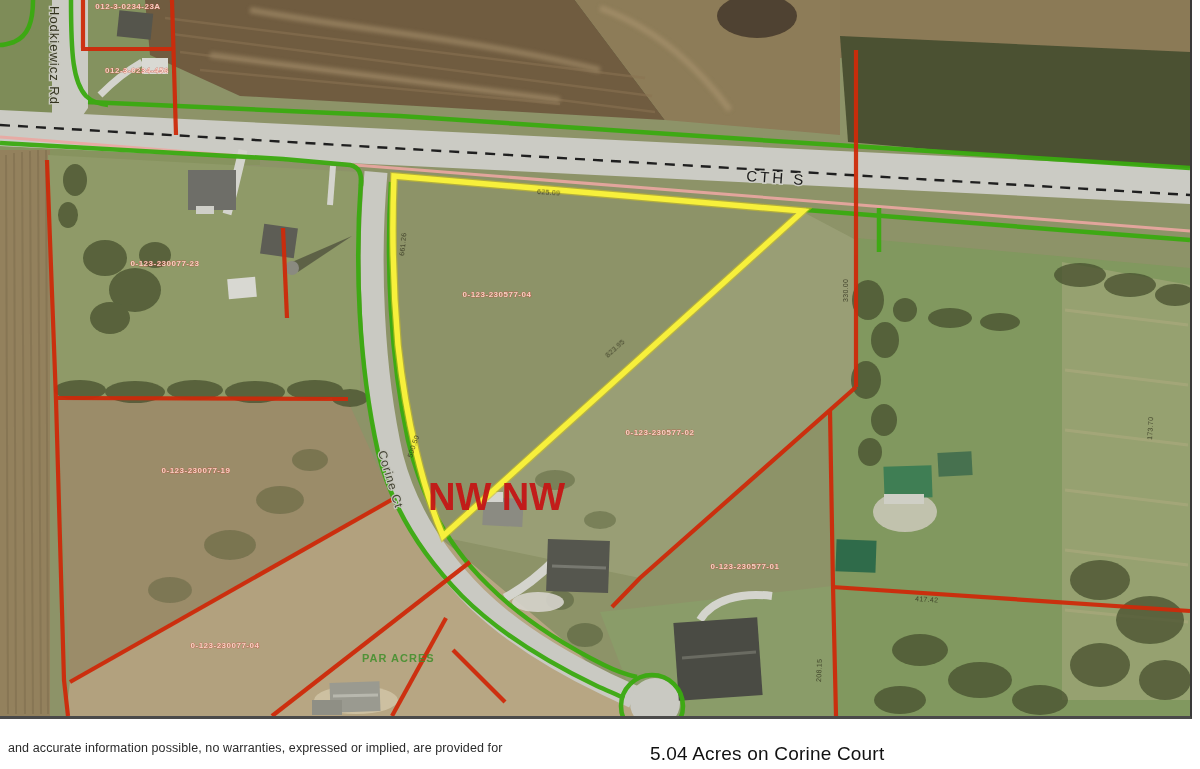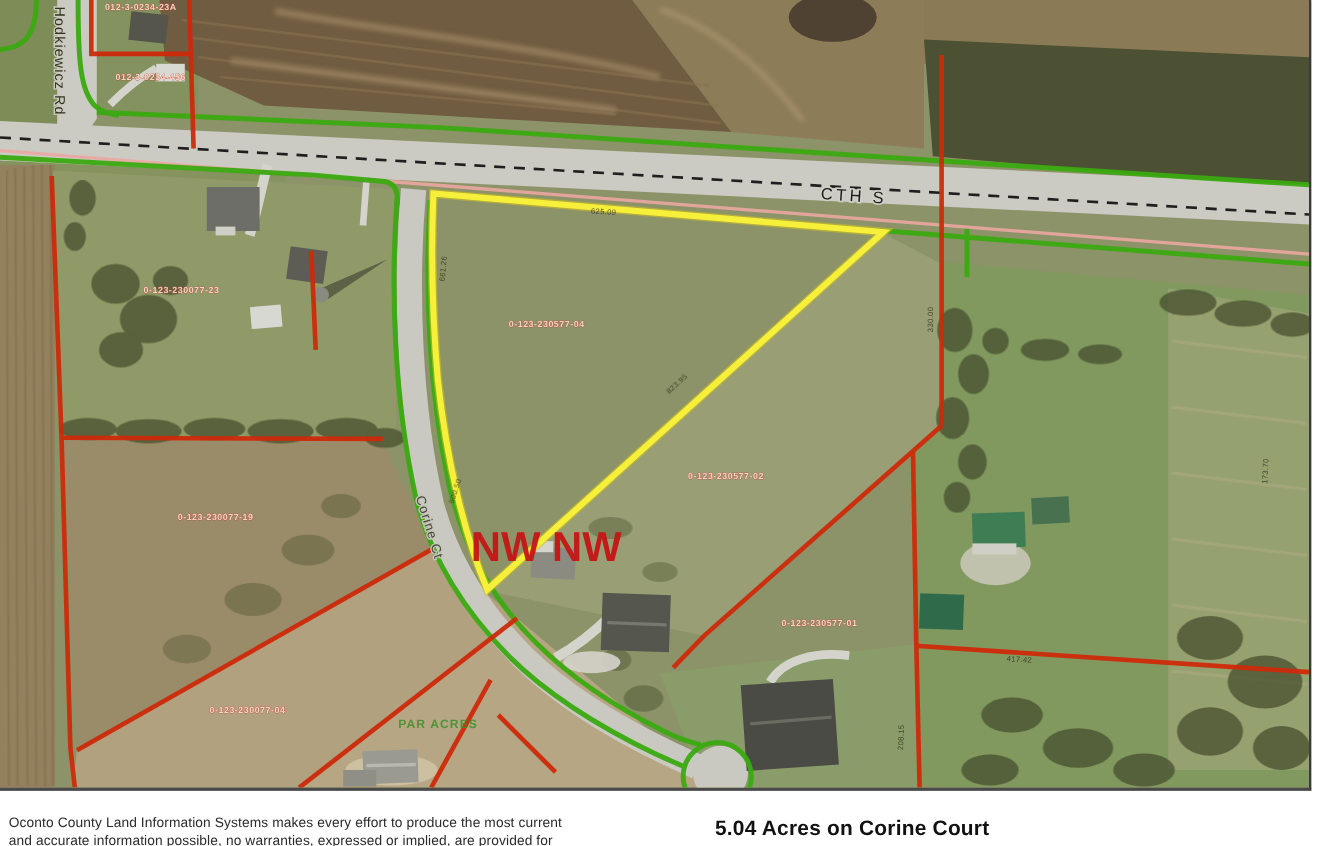--- a/index.html
+++ b/index.html
@@ -20,21 +20,21 @@
   .dim{font-size:7px;fill:#2f2f1c;opacity:.8;letter-spacing:.3px;}
   #footer{
     position:absolute;left:0;top:719px;width:1200px;height:50px;background:#fff;
   }
   #disclaimer{
     position:absolute;left:8px;top:21px;width:560px;
     font-size:12.5px;line-height:16px;color:#2b2b2b;letter-spacing:.1px;
   }
   #map-title{
     position:absolute;left:650px;top:24px;
-    font-size:19px;font-weight:bold;color:#111;letter-spacing:.2px;
+    font-size:19px;font-weight:normal;color:#111;letter-spacing:.2px;
   }
 </style>
 </head>
 <body>
 
 <div id="map-frame">
 <svg width="1190" height="716" viewBox="0 0 1190 716">
   <defs>
     <filter id="soft">
           <feGaussianBlur stdDeviation="0.7"></feGaussianBlur>
@@ -265,17 +265,16 @@
       <text class="dim" transform="translate(1152,440) rotate(-87)">173.70</text>
       <text class="dim" transform="translate(915,601) rotate(4)">417.42</text>
       <text class="dim" transform="translate(821,682) rotate(-88)">208.15</text>
     </g>
   </g>
 </svg>
 </div>
 
 <div id="footer">
   <div id="disclaimer">
-    <div>Oconto County Land Information Systems makes every effort to produce the most current</div>
     <div>and accurate information possible, no warranties, expressed or implied, are provided for</div>
   </div>
   <div id="map-title">5.04 Acres on Corine Court</div>
 </div>
 
 </body></html>

